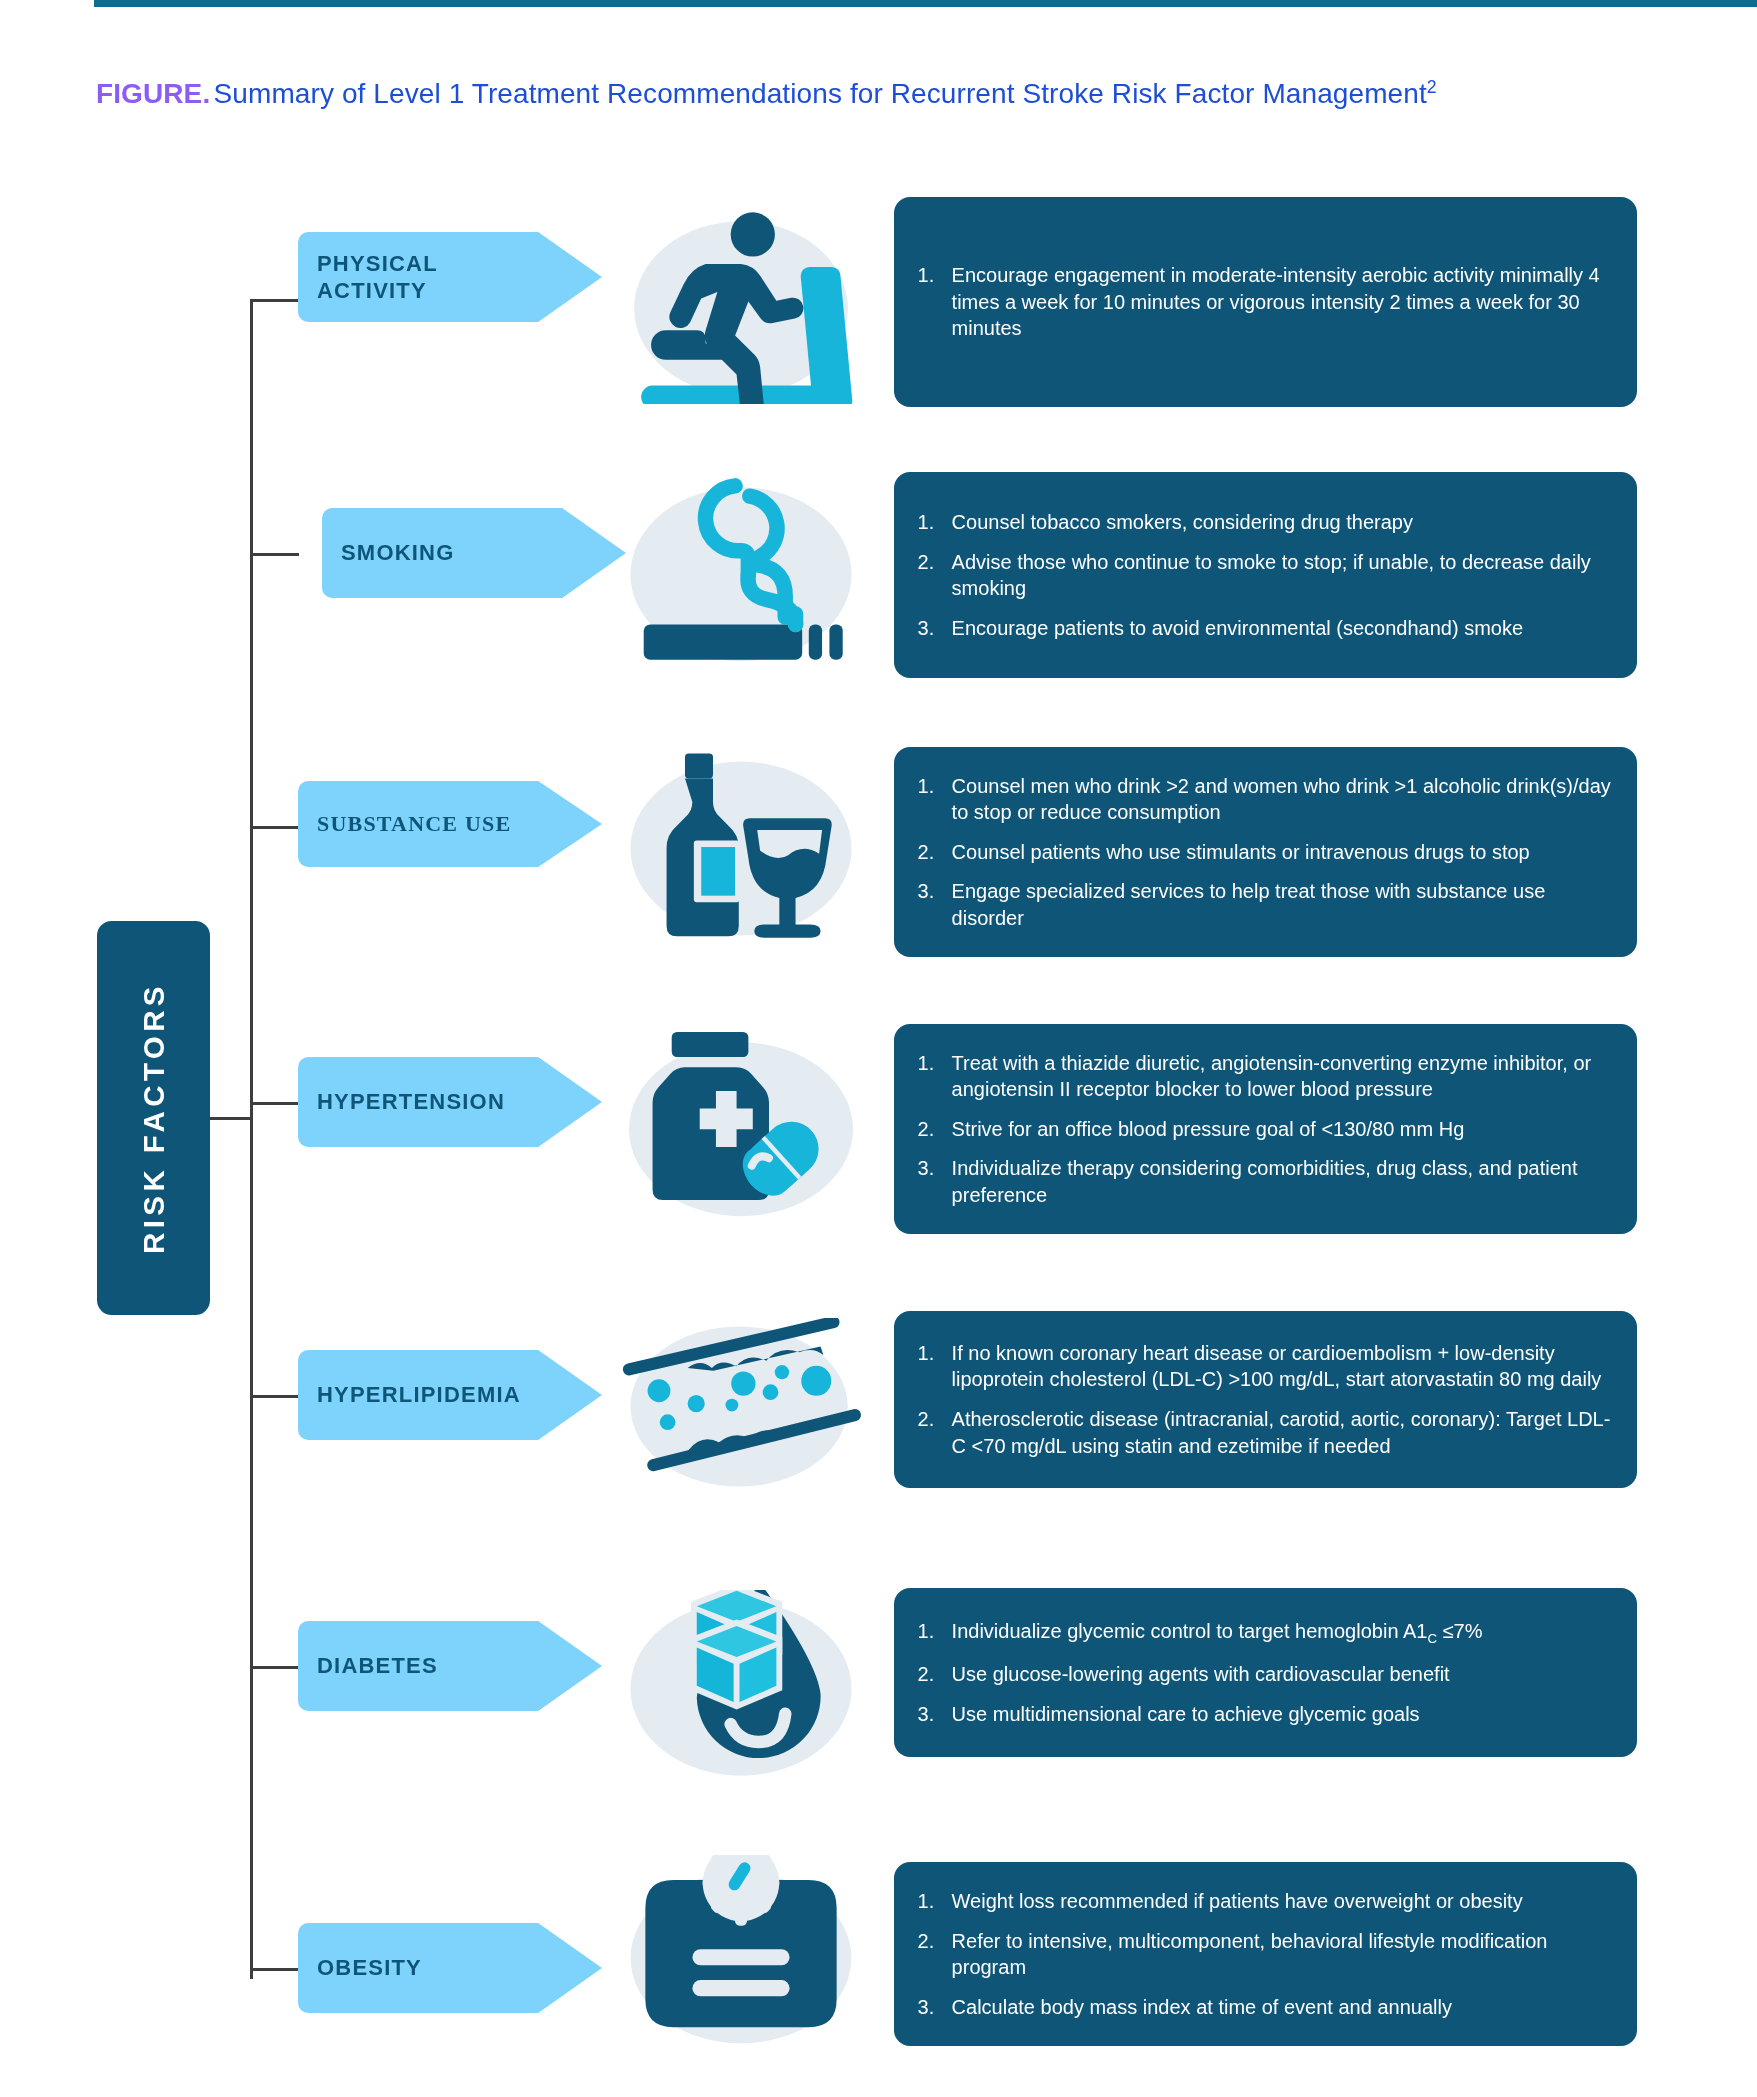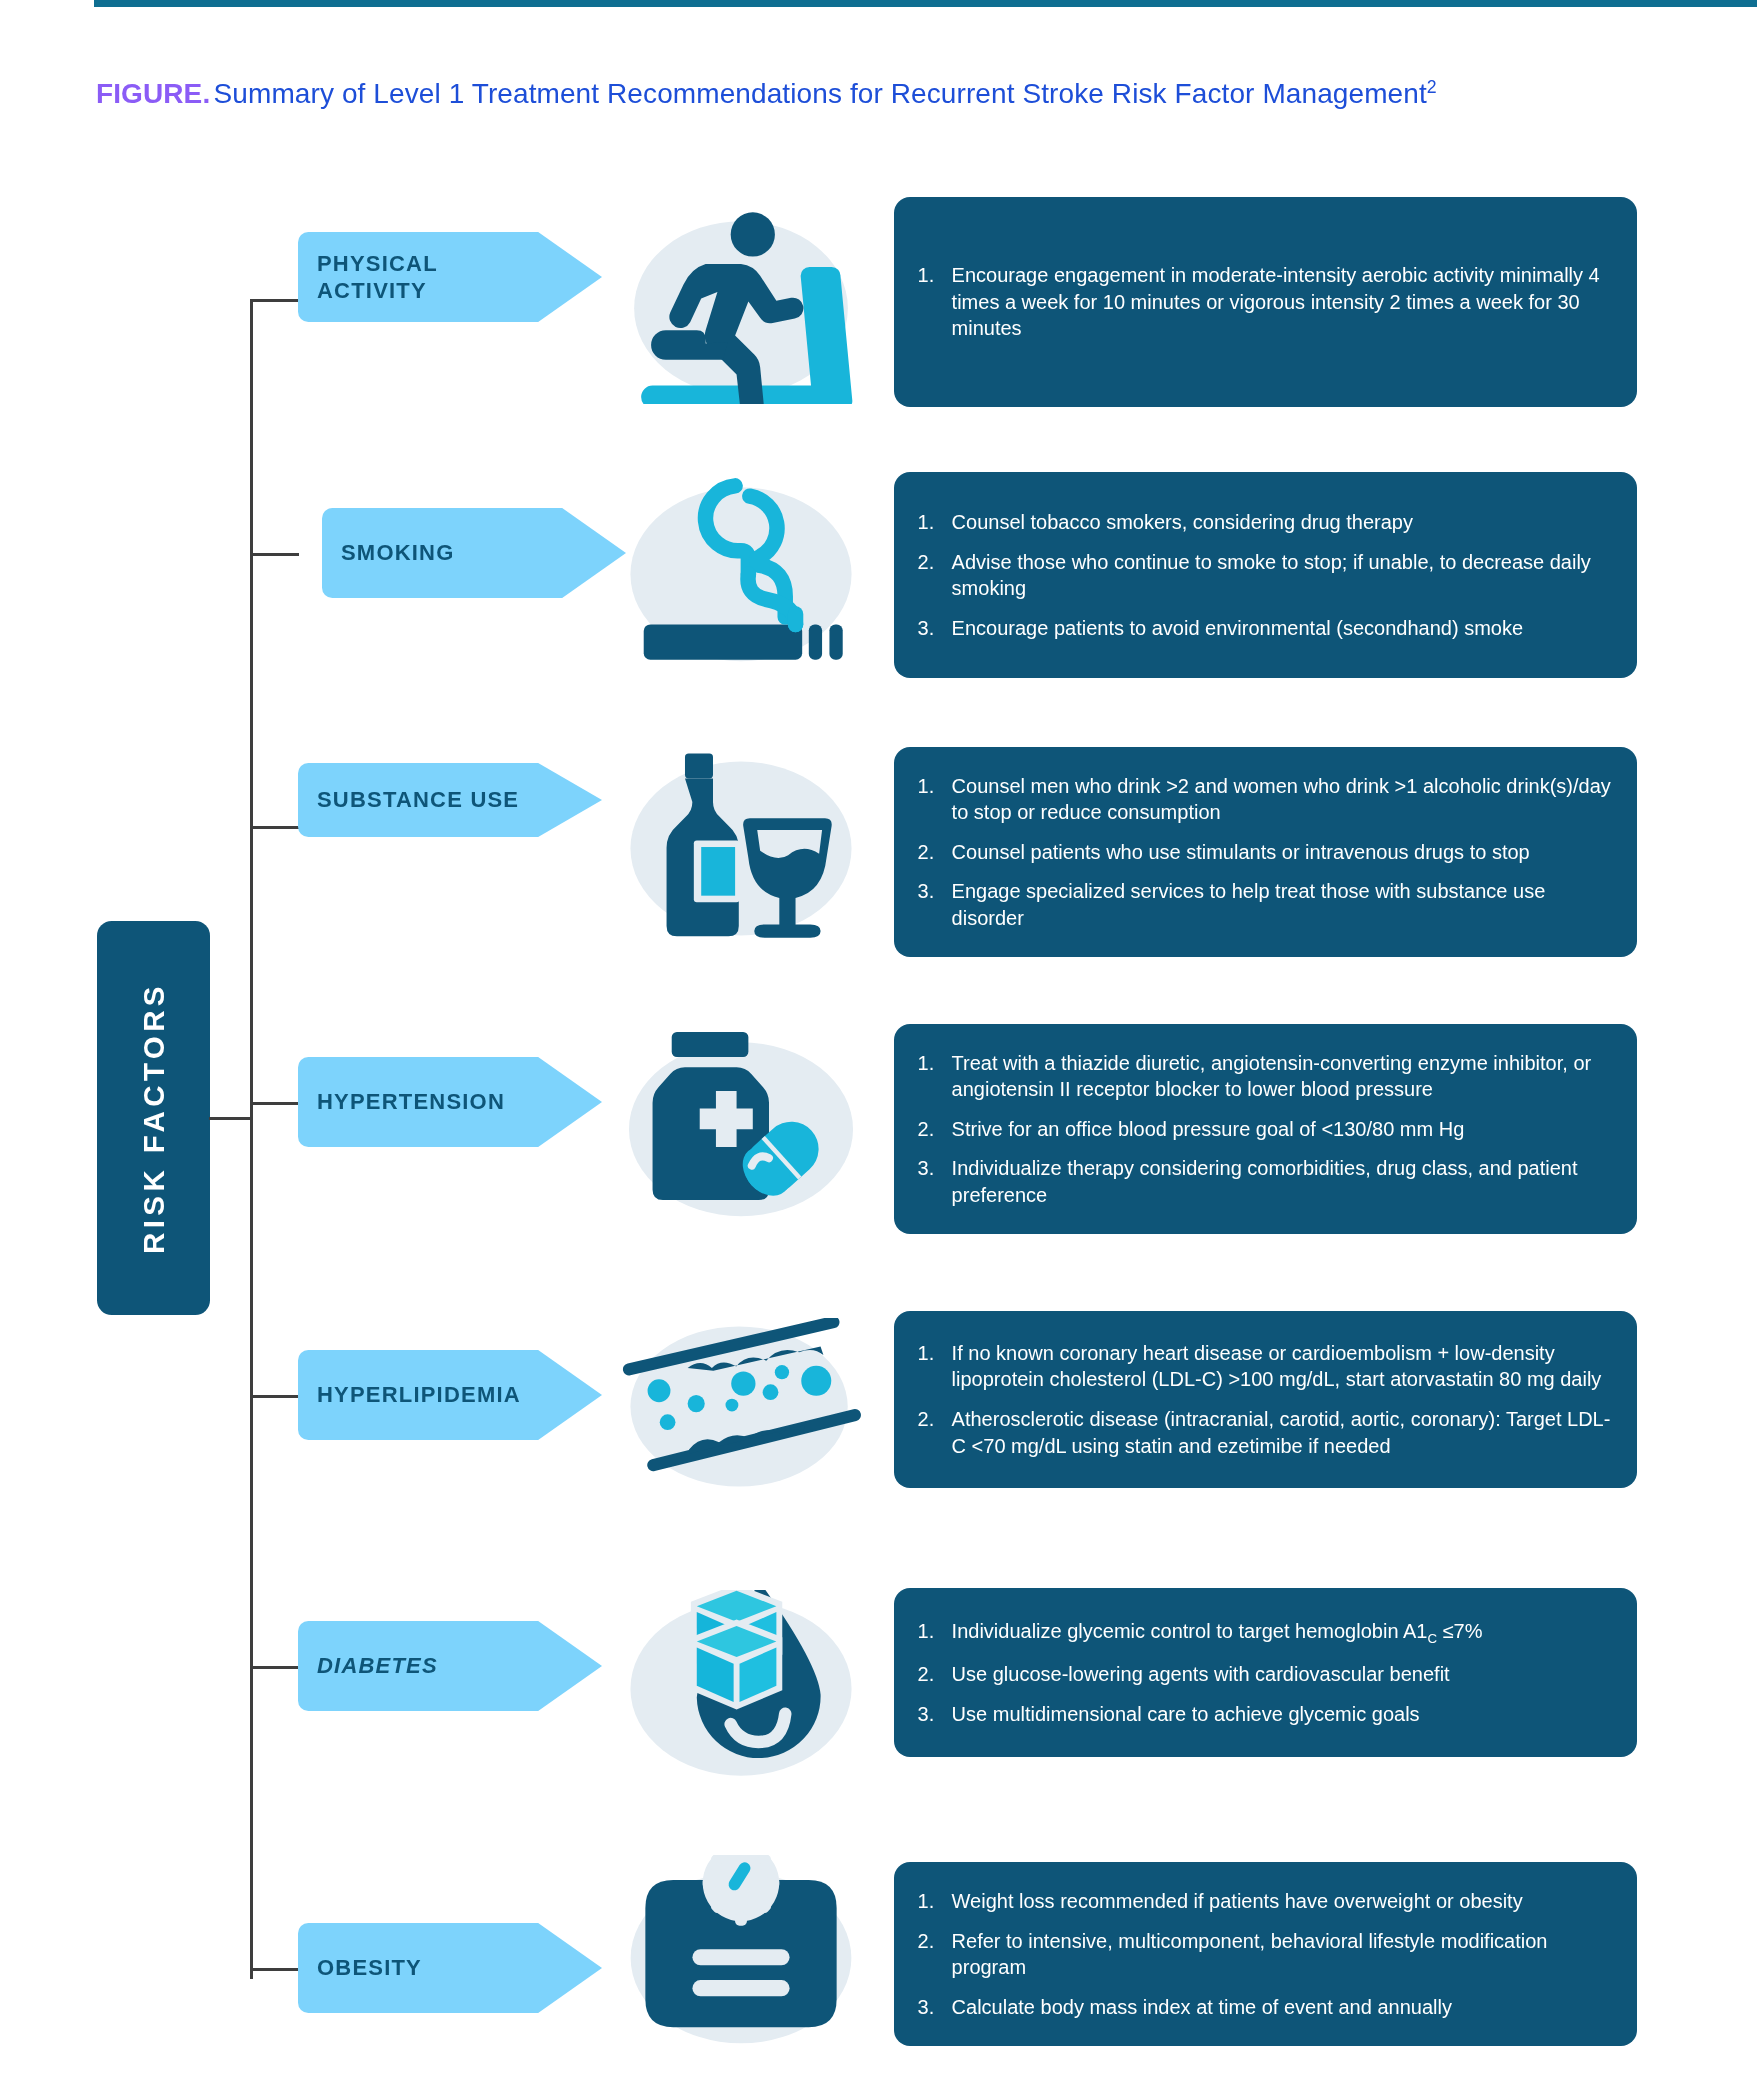--- a/index.html
+++ b/index.html
@@ -203,21 +203,21 @@
           <span class="li-num">2.</span>
           <span class="li-txt">Advise those who continue to smoke to stop; if unable, to decrease daily smoking</span>
         </li>
         <li>
           <span class="li-num">3.</span>
           <span class="li-txt">Encourage patients to avoid environmental (secondhand) smoke</span>
         </li>
       </ol>
     </div>
     <div class="conn-h" style="left: 250px; top: 826px; width: 49px;"></div>
-    <div class="arrow" style="top: 763px; height: 74px;">
+    <div class="arrow" style="top: 781px; height: 86px; font-family: Liberation Serif, serif;">
       <div class="arrow-label">SUBSTANCE USE</div>
     </div>
     <div class="icon-plate" style="top: 741px; height: 214px;">
       <svg width="236" height="199" viewBox="0 0 320 270">
         <ellipse cx="160" cy="135" rx="150" ry="118" fill="#e4ecf2"></ellipse>
         <rect x="84" y="6" width="38" height="34" rx="5" fill="#0e5578"></rect>
         <path d="M84 40 h38 v32 q0 12 9 20 l12 12 q14 12 14 30 v106 q0 14 -14 14 h-70 q-14 0 -14 -14 v-106 q0 -18 14 -30 l12 -12 q9 -8 9 -20 z" fill="#0e5578"></path>
         <rect x="96" y="124" width="62" height="84" rx="4" fill="#e4ecf2"></rect>
         <rect x="106" y="133" width="46" height="66" fill="#18b5da"></rect>
         <path d="M178 94 h96 q10 0 9 10 l-7 44 q-5 46 -42 54 v36 h20 q14 0 14 9 t-14 9 h-62 q-14 0 -14 -9 t14 -9 h20 v-36 q-37 -8 -42 -54 l-7 -44 q-1 -10 9 -10 z" fill="#0e5578"></path>
@@ -301,21 +301,21 @@
           <span class="li-num">1.</span>
           <span class="li-txt">If no known coronary heart disease or cardioembolism + low-density lipoprotein cholesterol (LDL-C) &gt;100 mg/dL, start atorvastatin 80 mg daily</span>
         </li>
         <li>
           <span class="li-num">2.</span>
           <span class="li-txt">Atherosclerotic disease (intracranial, carotid, aortic, coronary): Target LDL-C &lt;70 mg/dL using statin and ezetimibe if needed</span>
         </li>
       </ol>
     </div>
     <div class="conn-h" style="left: 250px; top: 1666px; width: 49px;"></div>
-    <div class="arrow" style="top: 1621px; height: 90px; font-style: italic;">
+    <div class="arrow" style="top: 1621px; height: 90px;">
       <div class="arrow-label">DIABETES</div>
     </div>
     <div class="icon-plate" style="top: 1582px; height: 214px;">
       <svg width="236" height="199" viewBox="0 0 320 270">
         <ellipse cx="160" cy="134" rx="150" ry="118" fill="#e4ecf2"></ellipse>
         <path d="M186 -10 q78 108 82 152 a84 84 0 0 1 -168 4 q4 -44 86 -156 z" fill="#0e5578"></path>
         <path d="M146 182 q12 26 42 24 q28 -2 32 -38" fill="none" stroke="#e4ecf2" stroke-width="17" stroke-linecap="round"></path>
         <path d="M92 16 l62 -24 62 24 v72 l-62 26 -62 -26 z" fill="#e4ecf2"></path>
         <path d="M100 22 l54 -21 54 21 -54 21 z" fill="#2ec6e0"></path>
         <path d="M100 30 v52 l50 22 v-52 z" fill="#15b5da"></path>

